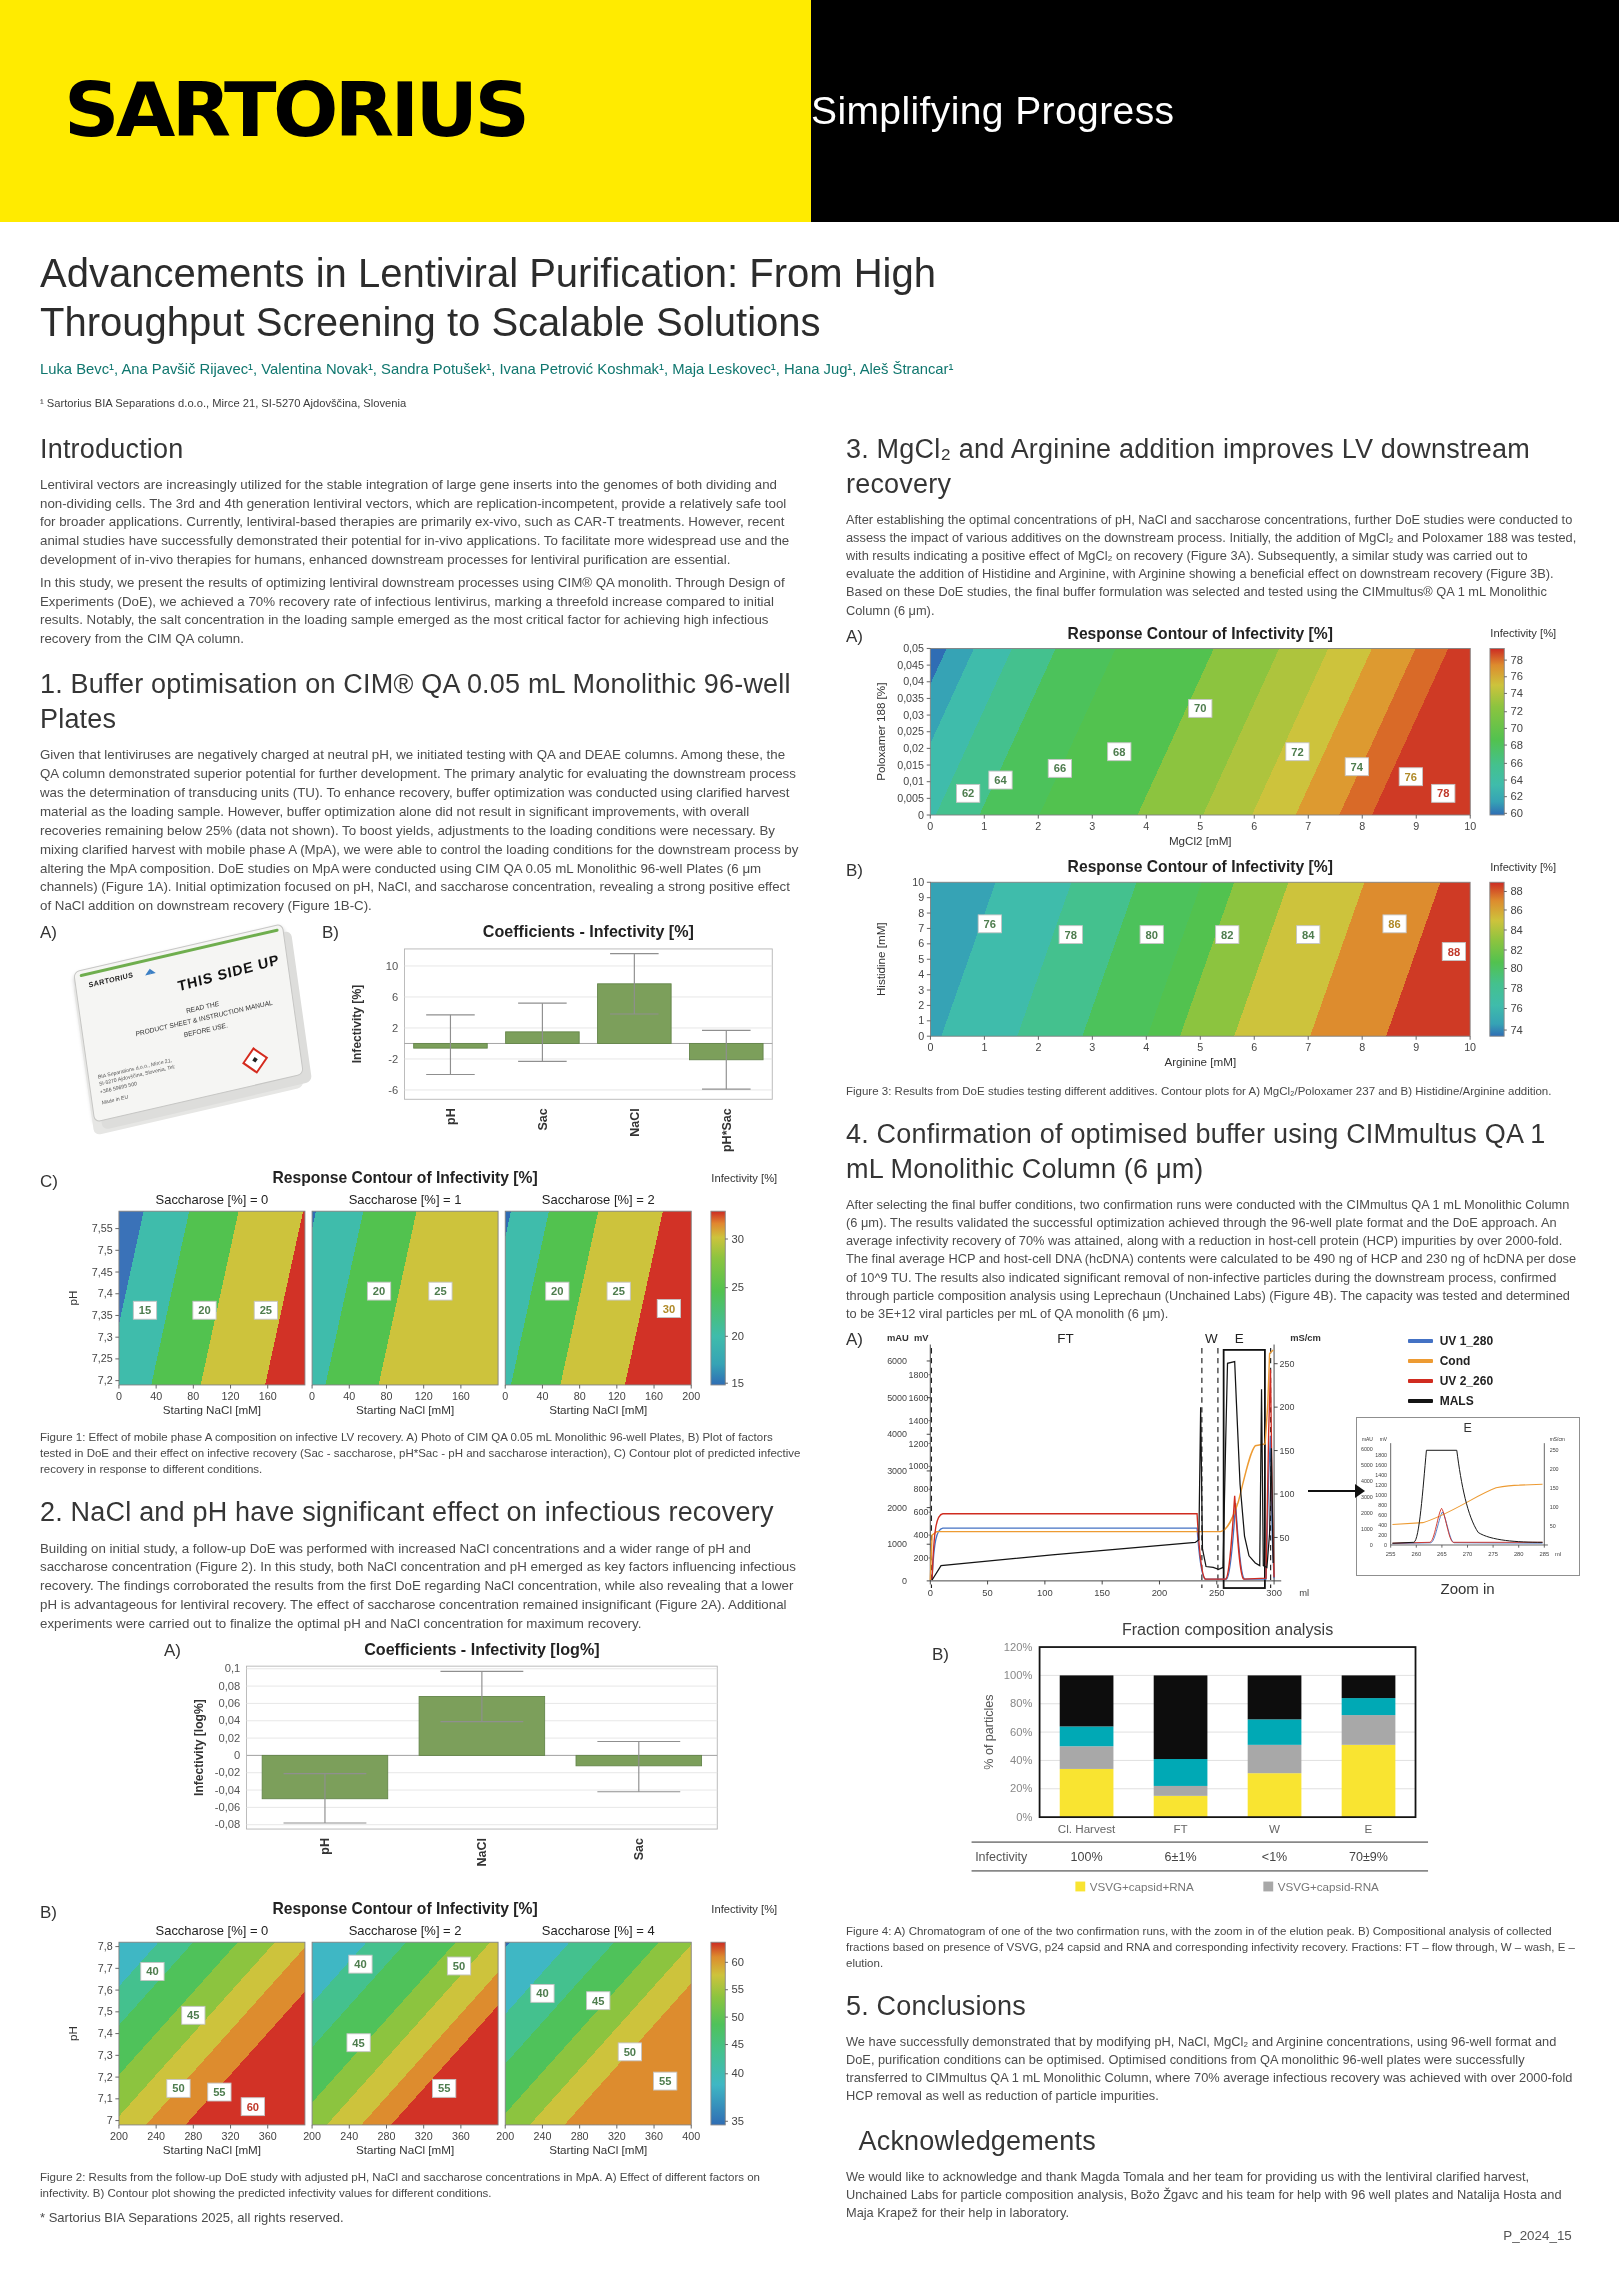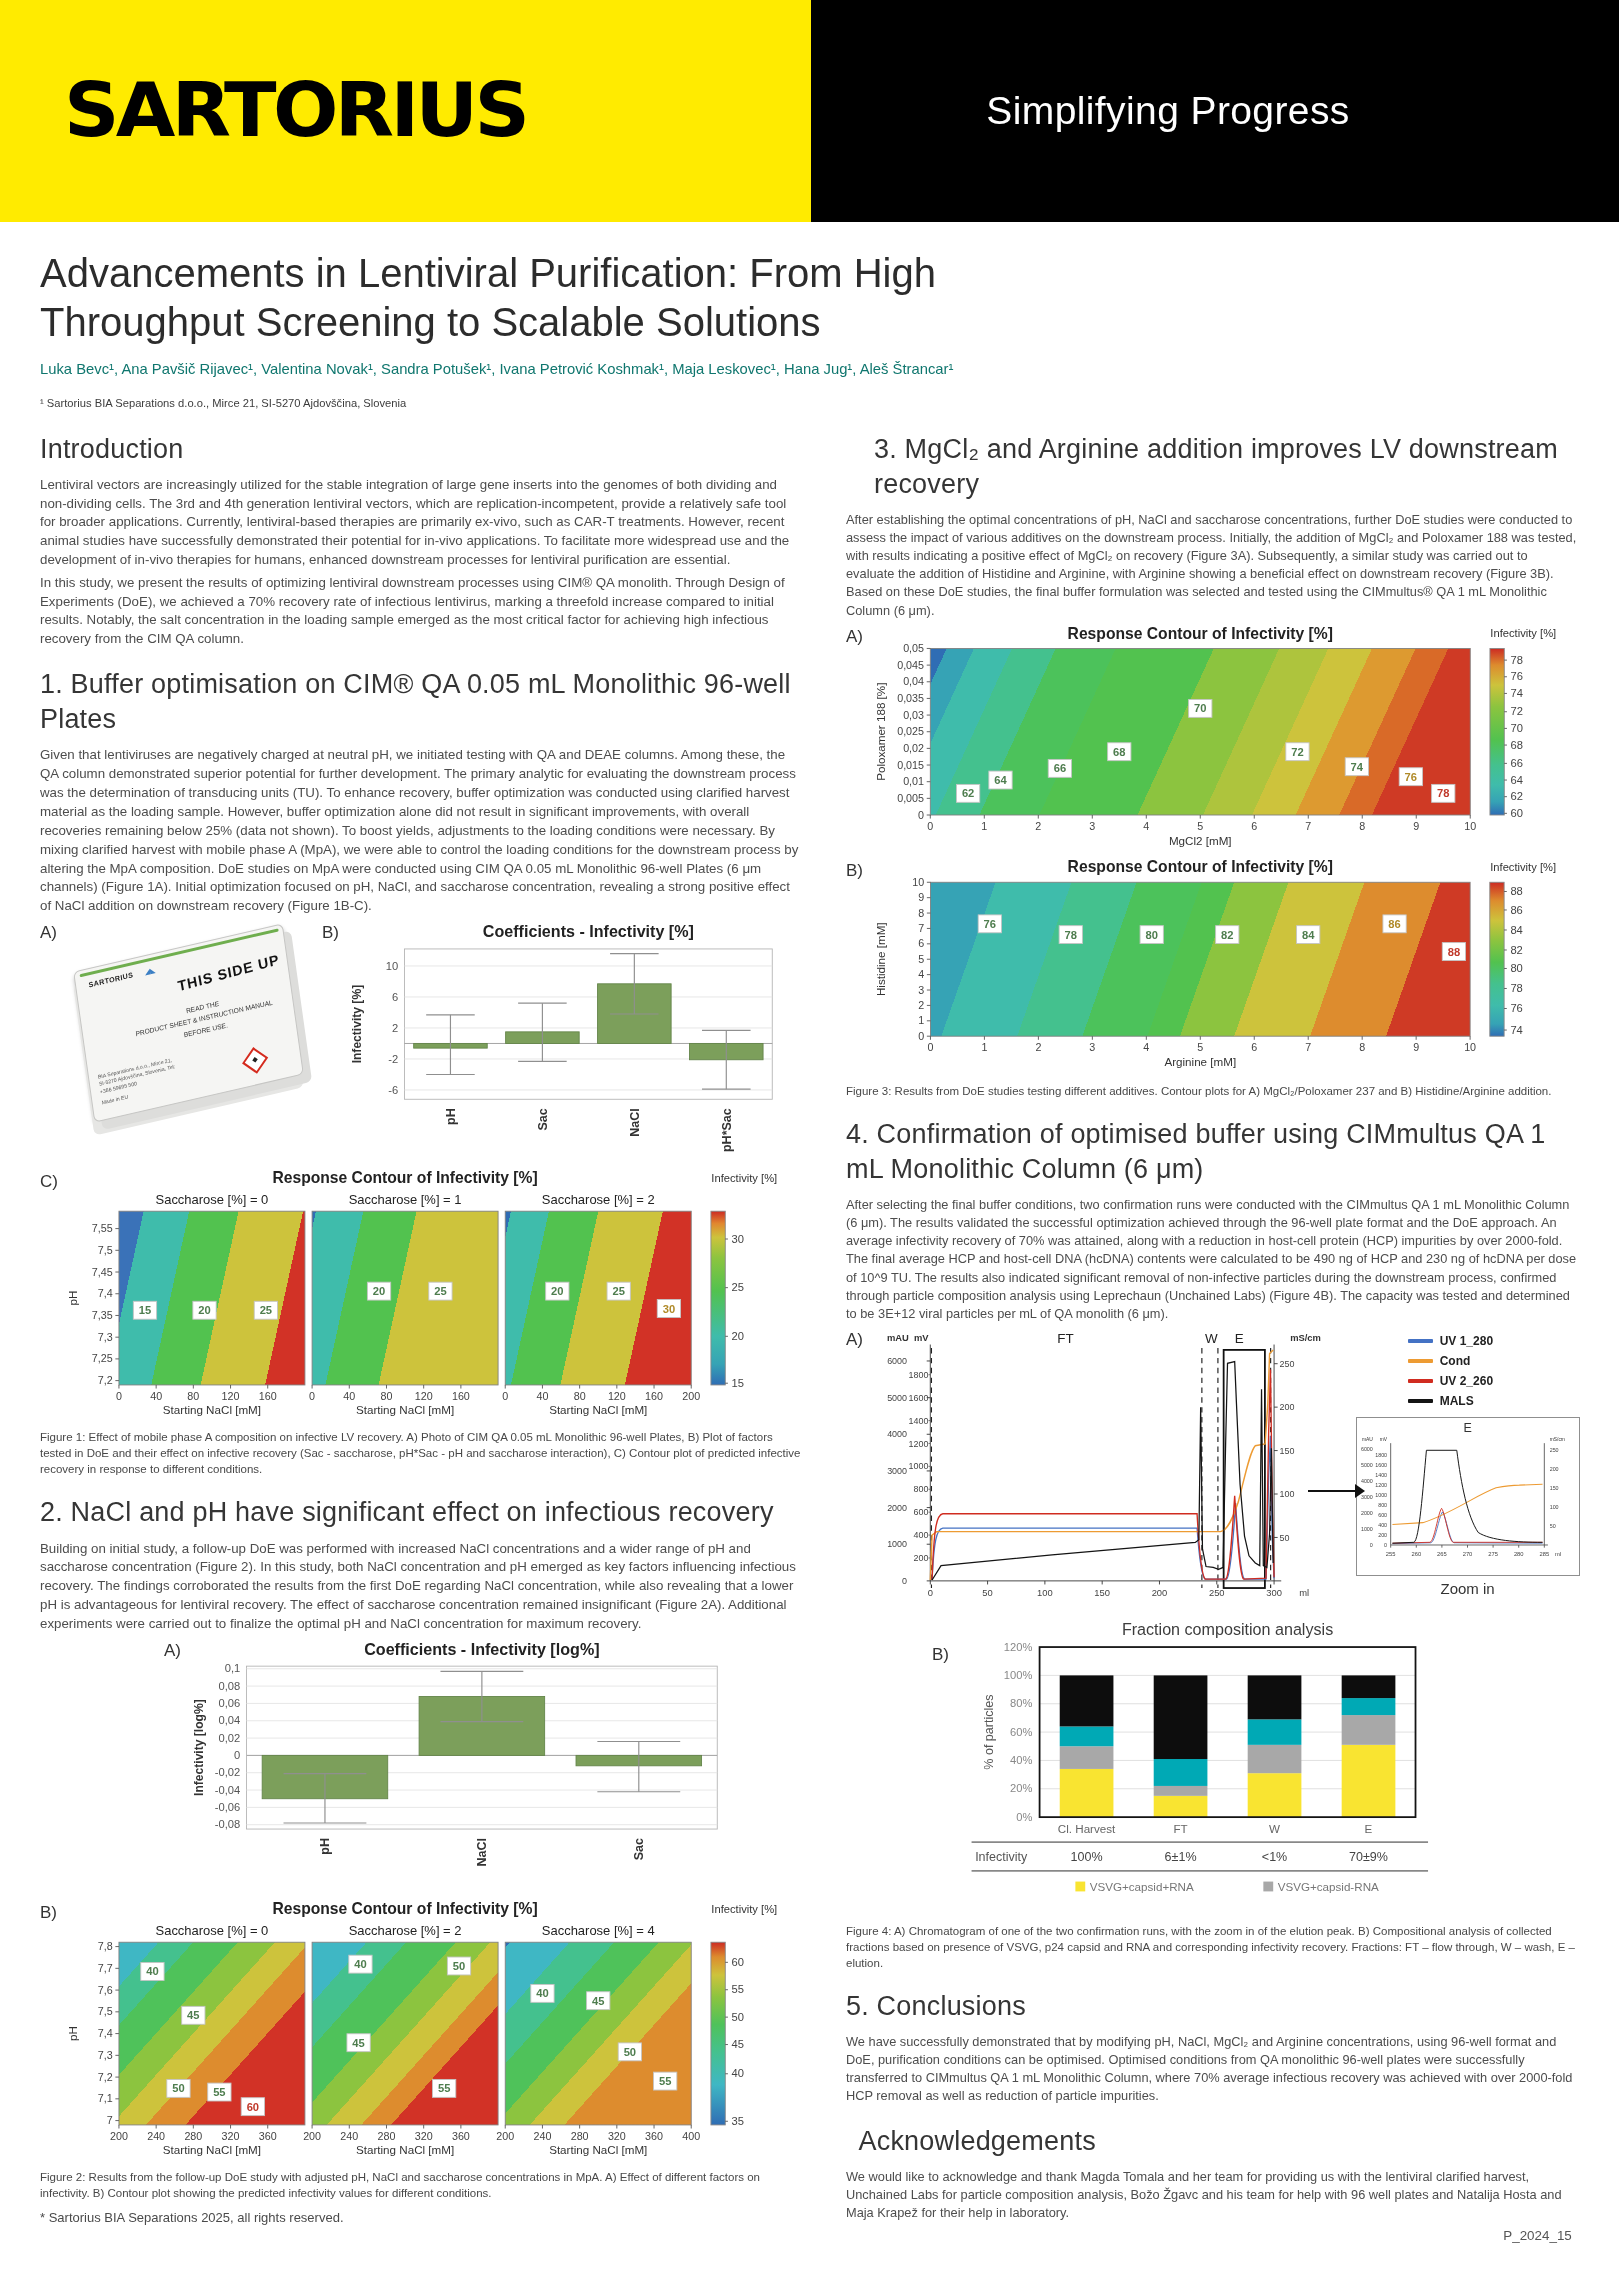--- a/index.html
+++ b/index.html
@@ -1,21 +1,21 @@
 <!DOCTYPE html>
 <html style="font-size:14.3px"><head>
 <meta charset="utf-8">
 <style>
   html,body{margin:0;padding:0;background:#fff;}
   body{width:1619px;height:2293px;overflow:hidden;font-family:"Liberation Sans",sans-serif;position:relative;}
   .hdr{height:222px;background:#ffeb00;position:relative;}
   .logo{position:absolute;left:64px;top:66px;font-size:77px;font-weight:800;letter-spacing:-3.6px;color:#000;
         font-family:"DejaVu Sans",sans-serif;transform:scaleY(.98);}
   .hdr-black{position:absolute;top:0;left:811px;right:0;height:222px;background:#000;display:flex;
-             align-items:center;justify-content:center;padding-right:94px;box-sizing:border-box;}
+             align-items:center;justify-content:flex-start;padding-right:94px;box-sizing:border-box;}
   .hdr-black span{color:#fff;font-size:39px;font-weight:400;letter-spacing:0.4px;}
   .title{margin:27px 40px 5.4px;font-size:40px;font-weight:400;color:#2c2c2c;line-height:1.22;max-width:1093px;}
   .authors{margin:14.3px 40px 0;font-size:14.8px;color:#0f766e;}
   .affil{margin:19.7px 40px 0;font-size:11.2px;color:#3c3c3c;}
   .cols{display:flex;gap:45px;padding:0 40px;}
   .col-left{width:761px;}
   .col-right{width:733px;}
   h2{font-size:27px;font-weight:400;color:#353535;margin:18px 0 9px;line-height:1.3;letter-spacing:0.2px;}
   p.body{font-size:13.3px;line-height:1.42;color:#4d4d4d;margin:0 0 3.6px;}
   .col-right p.body{font-size:12.8px;}
@@ -490,21 +490,21 @@
               <line x1="735" x2="738" y1="245.92" y2="245.92" stroke="#555"></line>
               <text x="742" y="249.92" font-size="12.5" fill="#444">35</text>
               <text x="793" y="13" text-anchor="end" font-size="12.5" fill="#333">Infectivity [%]</text>
             </svg></div>
       </div>
       <p class="caption">Figure 2: Results from the follow-up DoE study with adjusted pH, NaCl and saccharose concentrations in MpA. A) Effect of different factors on infectivity. B) Contour plot showing the predicted infectivity values for different conditions.</p>
       <p class="copyright">* Sartorius BIA Separations 2025, all rights reserved.</p>
     </div>
 
     <div class="col-right">
-      <h2 style="margin-top:23px;margin-left:28px;">3. MgCl₂ and Arginine addition improves LV downstream recovery</h2>
+      <h2 style="margin-top:23px;">3. MgCl₂ and Arginine addition improves LV downstream recovery</h2>
       <p class="body">After establishing the optimal concentrations of pH, NaCl and saccharose concentrations, further DoE studies were conducted to assess the impact of various additives on the downstream process. Initially, the addition of MgCl₂ and Poloxamer 188 was tested, with results indicating a positive effect of MgCl₂ on recovery (Figure 3A). Subsequently, a similar study was carried out to evaluate the addition of Histidine and Arginine, with Arginine showing a beneficial effect on downstream recovery (Figure 3B). Based on these DoE studies, the final buffer formulation was selected and tested using the CIMmultus® QA 1 mL Monolithic Column (6 μm).</p>
 
       <div class="figrow">
         <div class="fig-label">A)</div>
         <div><svg viewBox="0 0 765 252" width="685" height="226">
               <defs>
                 <linearGradient id="fig3ag0" x1="0" y1="0" x2="0.99" y2="0.14">
                   <stop offset="0%" stop-color="#2f6db4"></stop>
                   <stop offset="3%" stop-color="#2f6db4"></stop>
                   <stop offset="3%" stop-color="#36a3b5"></stop>

